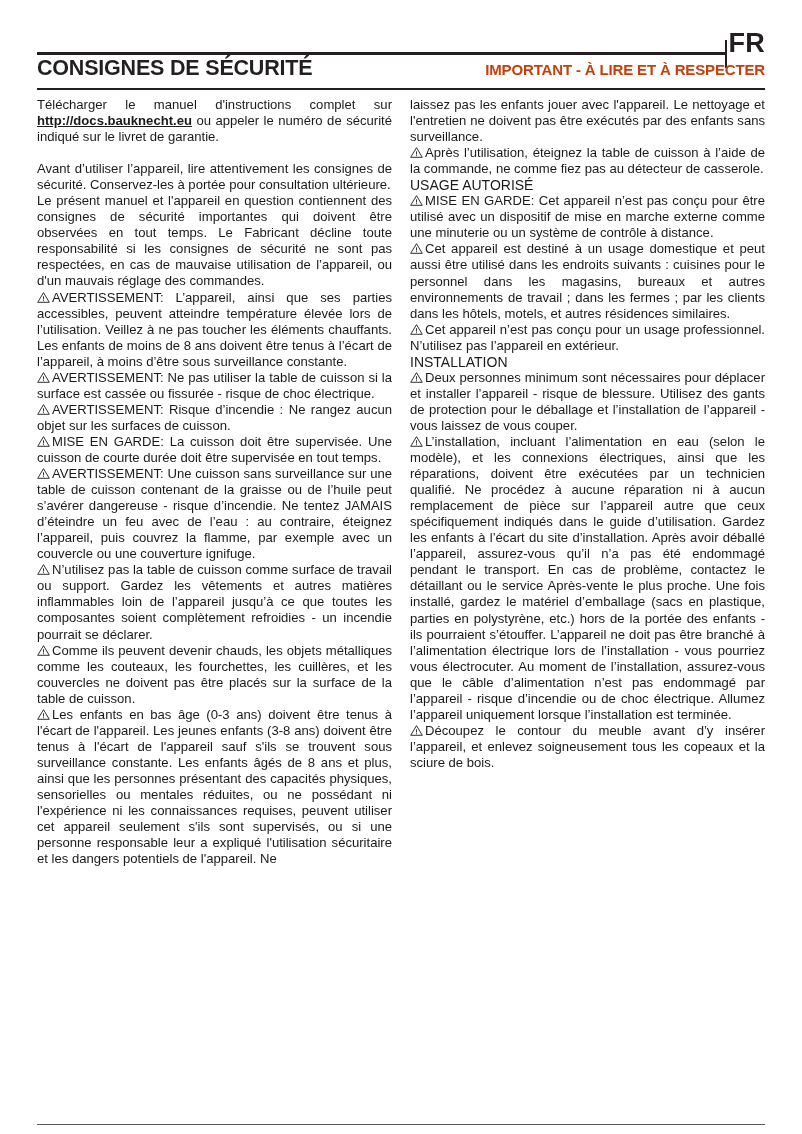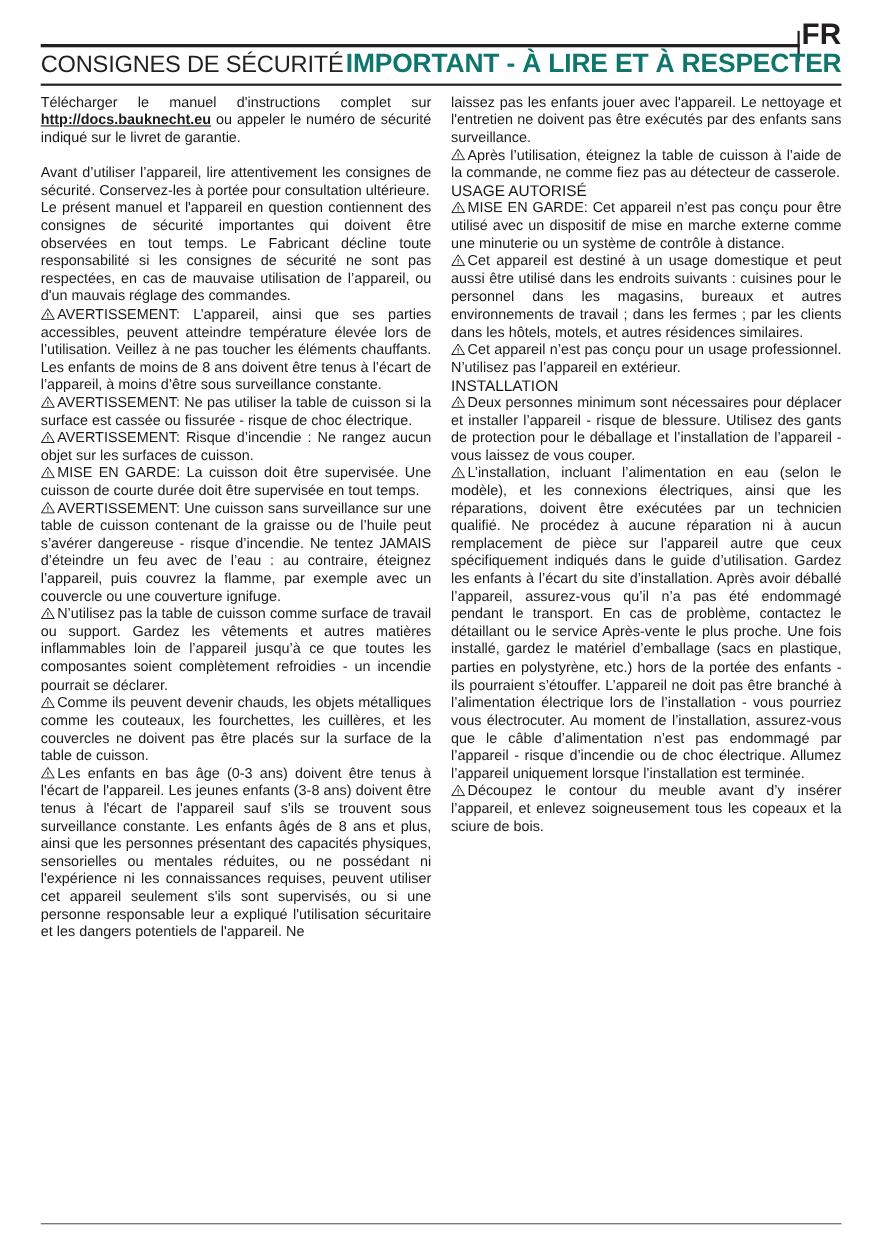--- a/index.html
+++ b/index.html
@@ -11,21 +11,21 @@
     width: 802px;
     height: 1134px;
     font-family: "Liberation Sans", sans-serif;
     color: #1a1a1a;
     position: relative;
     overflow: hidden;
   }
 
   .page {
     position: absolute;
-    left: 0; top: 4px;
+    left: 0; top: 16px;
     width: 802px;
     height: 984px;
   }
 
   
   .header {
     position: absolute;
     left: 37px;
     top: 6px;
     width: 728px;
@@ -61,30 +61,30 @@
     position: absolute;
     left: 0;
     top: 34px;
     width: 728px;
     display: flex;
     justify-content: space-between;
     align-items: baseline;
   }
   .title-main {
     font-size: 21.5px;
-    font-weight: normal;
+    font-weight: bold;
     letter-spacing: -0.2px;
     color: #231f20;
     white-space: nowrap;
   }
   .title-sub {
-    font-size: 24px;
+    font-size: 15px;
     font-weight: bold;
     letter-spacing: -0.15px;
-    color: #0f766e;
+    color: #c2410c;
     white-space: nowrap;
   }
   .hdr-rule-bottom {
     position: absolute;
     left: 0;
     top: 66px;
     width: 728px;
     height: 2px;
     background: #231f20;
   }

